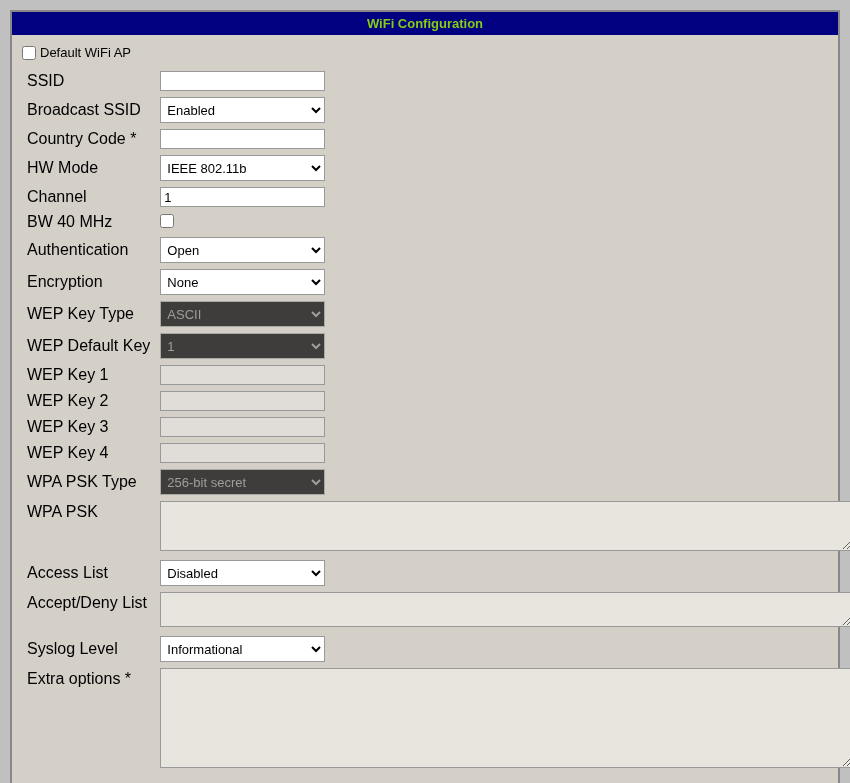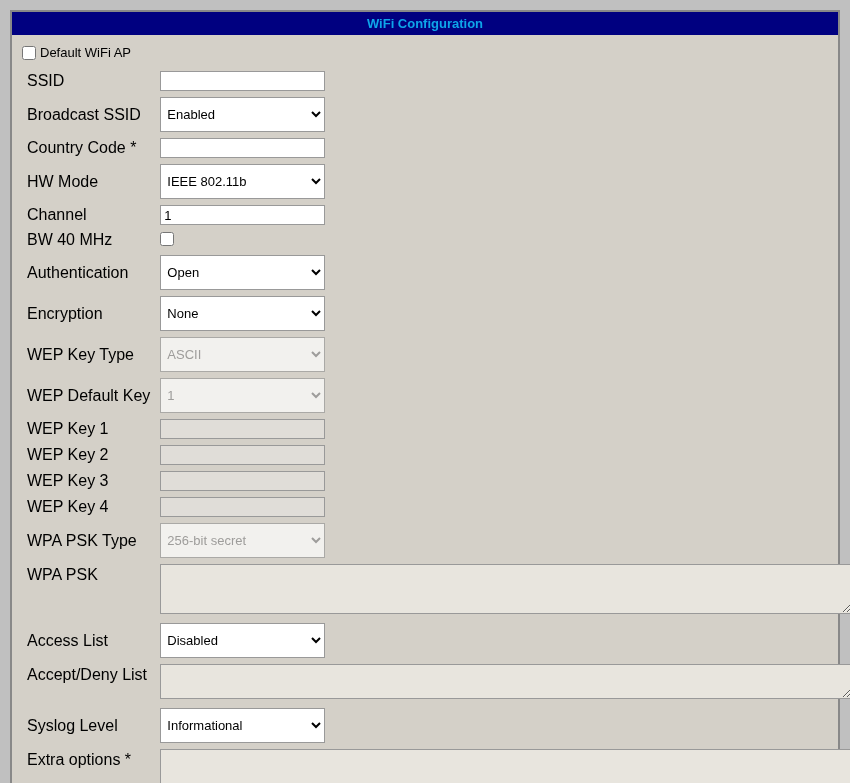--- a/index.html
+++ b/index.html
@@ -13,21 +13,21 @@
       min-height: 783px;
       padding: 10px;
     }
     .main-container {
       width: 830px;
       background: #d4d0c8;
       border: 2px solid #888;
     }
     .title-bar {
       background: #000080;
-      color: #0ea5e9;
+      color: #84cc16;
       text-align: center;
       padding: 4px 8px;
       font-size: 13px;
       font-weight: bold;
     }
     .content {
       padding: 10px 15px 10px 10px;
       background: #d4d0c8;
     }
     .enable-row {
@@ -64,28 +64,28 @@
     input[type="text"]:disabled {
       background: #e0ddd8;
       color: #888;
     }
     input[type="checkbox"] {
       width: 14px;
       height: 14px;
     }
     select {
       width: 165px;
-      height: 35px;
+      height: 26px;
       border: 1px solid #999;
       background: white;
       font-size: 13px;
       padding: 1px 2px;
     }
     select:disabled {
-      background: #ffffff;
+      background: #000000;
       color: #888;
     }
     textarea {
       width: 692px;
       border: 1px solid #999;
       background: #e8e5de;
       font-size: 13px;
       resize: both;
       padding: 3px;
     }

